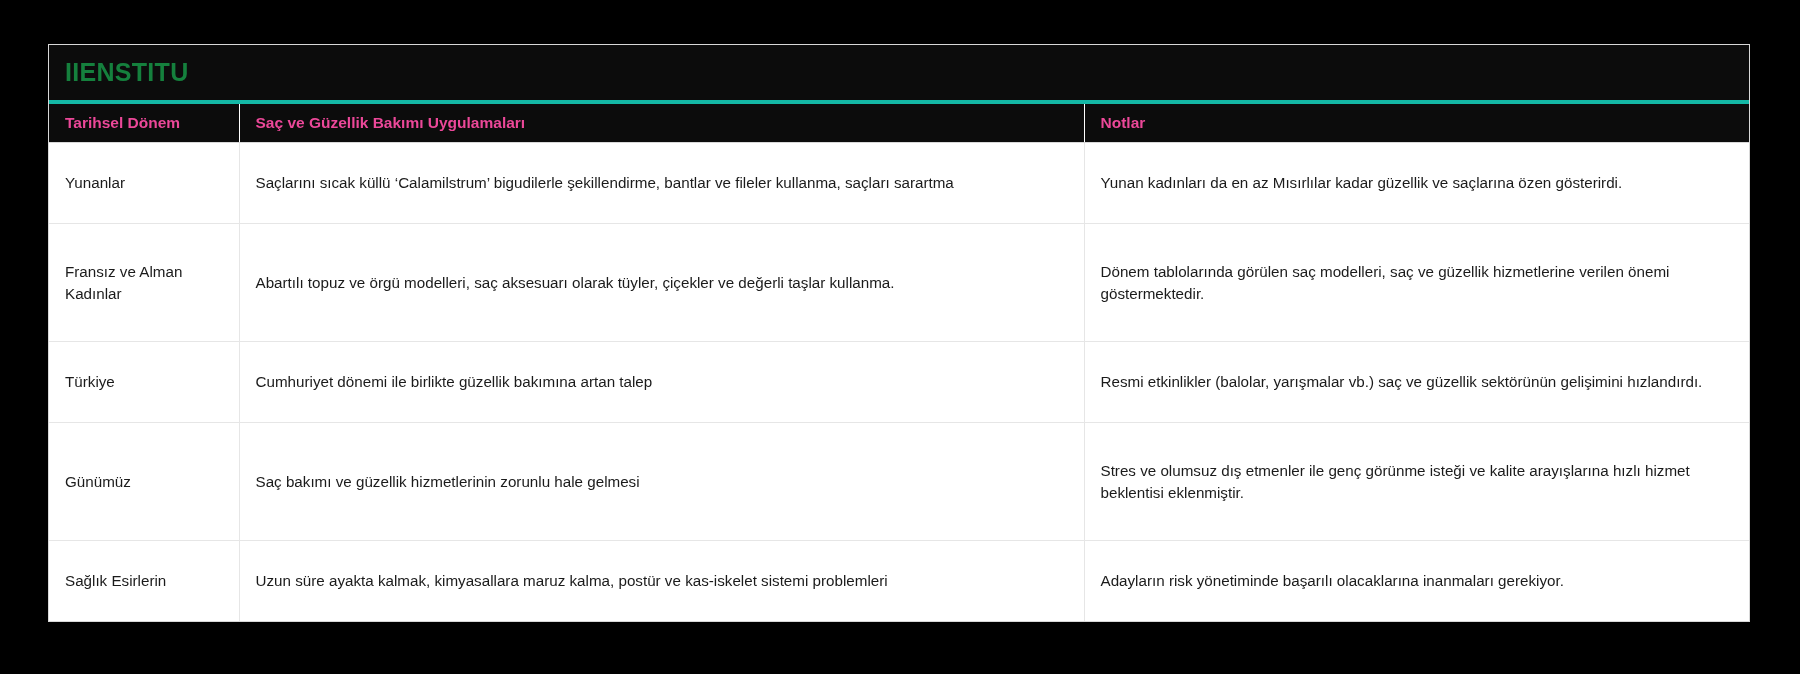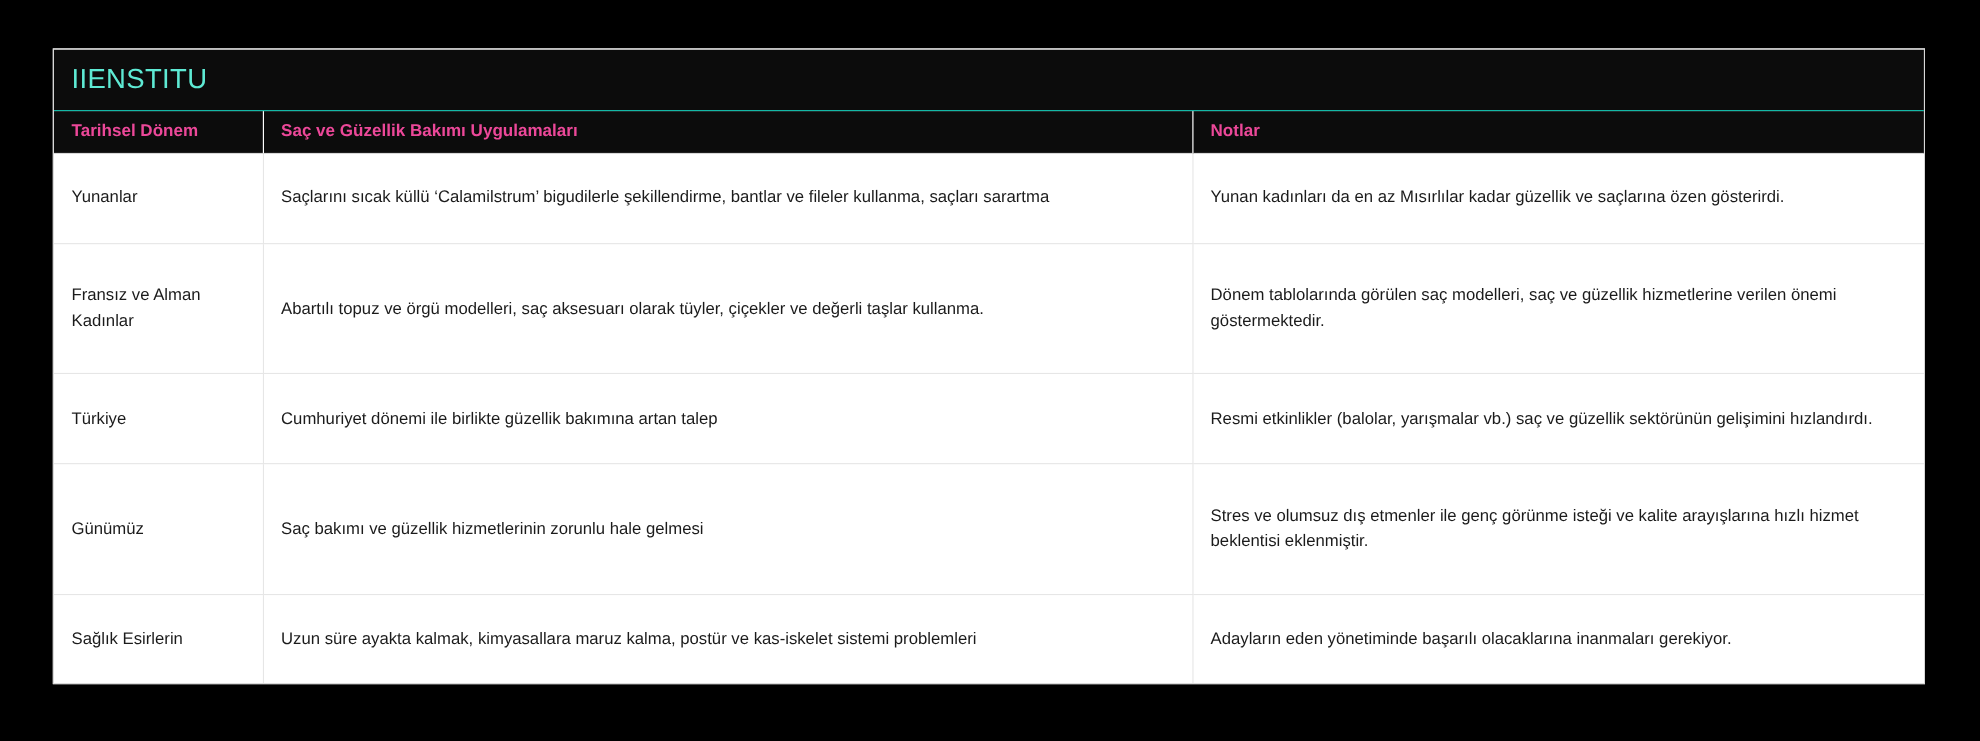--- a/index.html
+++ b/index.html
@@ -32,26 +32,26 @@
     border-collapse: collapse;
     table-layout: fixed;
   }
   col.c1 { width: 190px; }
   col.c2 { width: 845px; }
   col.c3 { width: 667px; }
 
   
   tr.brand-row td {
     background: #0c0c0c;
-    color: #5eead4;
+    color: #15803d;
     font-size: 25px;
-    font-weight: normal;
+    font-weight: bold;
     letter-spacing: 0.3px;
     padding: 13px 16px 13px 16px;
-    border-bottom: 1px solid #14b8a6;
+    border-bottom: 4px solid #14b8a6;
     height: 52px;
     vertical-align: middle;
   }
   
   tr.head-row th {
     background: #0c0c0c;
     color: #ec4899;
     font-size: 15.5px;
     font-weight: bold;
     text-align: left;
@@ -116,18 +116,18 @@
           <td>Resmi etkinlikler (balolar, yarışmalar vb.) saç ve güzellik sektörünün gelişimini hızlandırdı.</td>
         </tr>
         <tr class="body-row">
           <td class="col-period">Günümüz</td>
           <td>Saç bakımı ve güzellik hizmetlerinin zorunlu hale gelmesi</td>
           <td>Stres ve olumsuz dış etmenler ile genç görünme isteği ve kalite arayışlarına hızlı hizmet beklentisi eklenmiştir.</td>
         </tr>
         <tr class="body-row">
           <td class="col-period">Sağlık Esirlerin</td>
           <td>Uzun süre ayakta kalmak, kimyasallara maruz kalma, postür ve kas-iskelet sistemi problemleri</td>
-          <td>Adayların eden yönetiminde başarılı olacaklarına inanmaları gerekiyor.</td>
+          <td>Adayların risk yönetiminde başarılı olacaklarına inanmaları gerekiyor.</td>
         </tr>
       </tbody>
     </table>
   </div>
 </div>
 
 </body></html>

